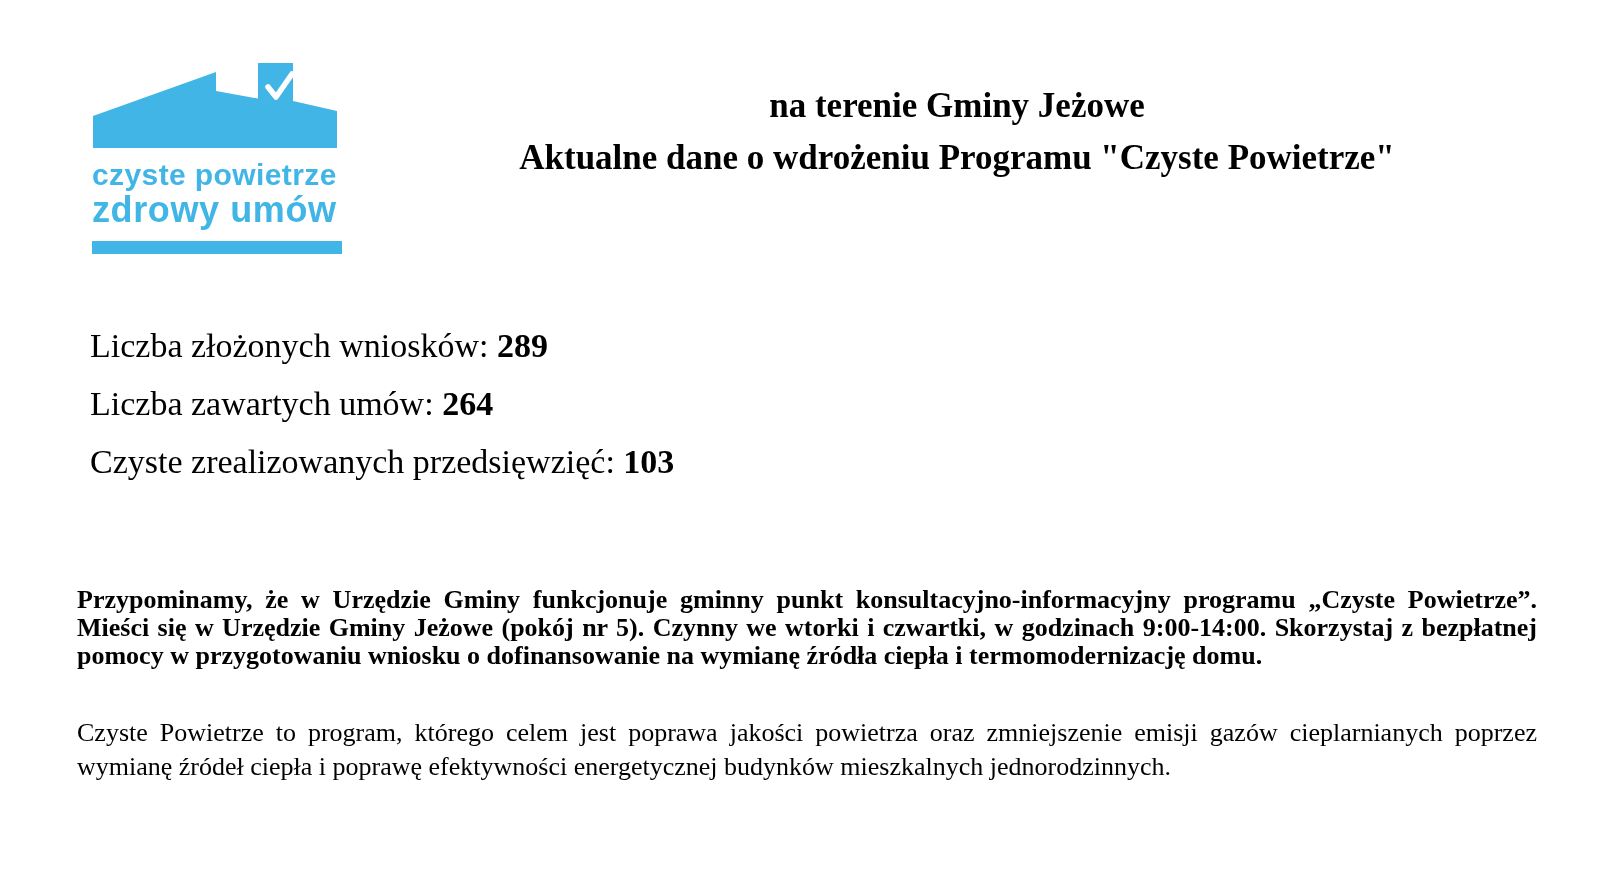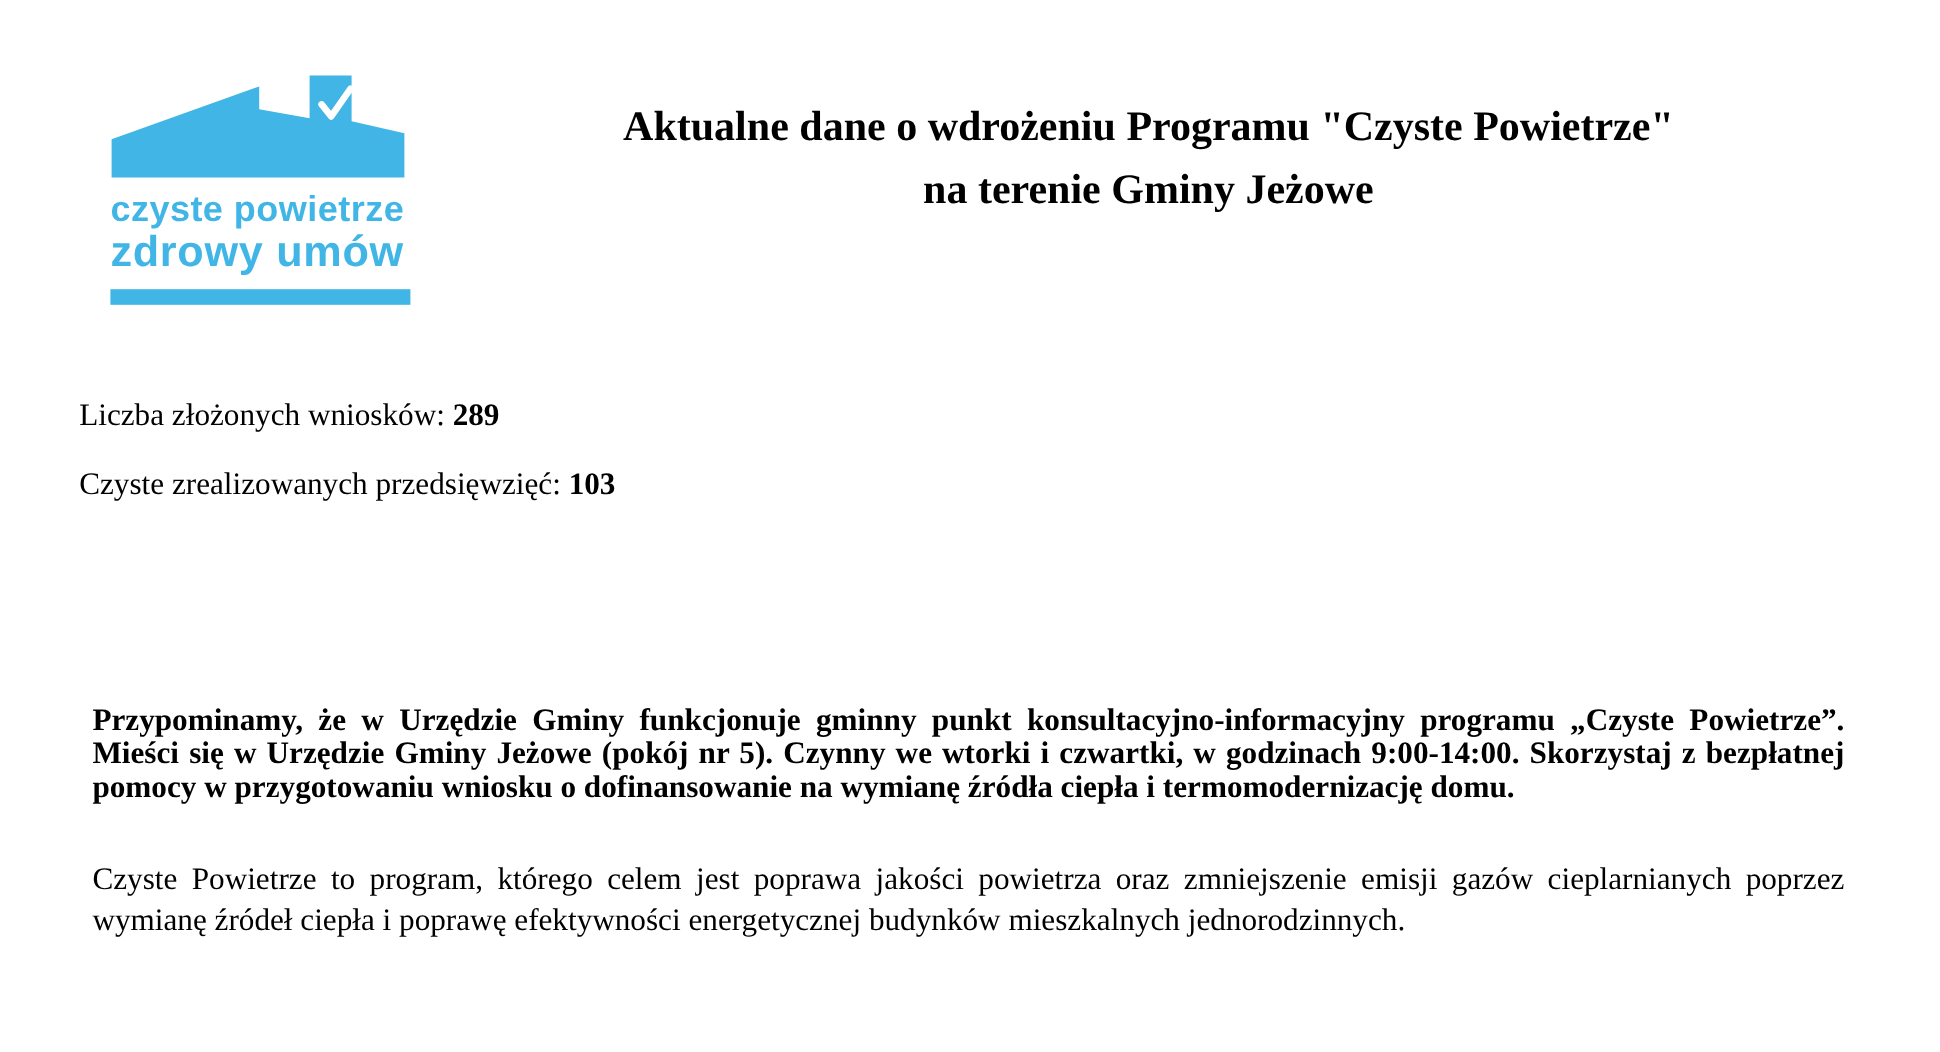--- a/index.html
+++ b/index.html
@@ -67,23 +67,23 @@
     text-align: center;
     font-weight: bold;
     font-size: 35px;
     line-height: 52px;
     color: #000000;
   }
 
   
   .stats {
     position: absolute;
-    left: 66px;
+    left: 90px;
     top: 331px;
-    font-size: 26px;
+    font-size: 34px;
   }
   .stat-row {
     margin-bottom: 28px;
     line-height: 30px;
     white-space: nowrap;
   }
   .stat-value {
     font-weight: bold;
   }
 
@@ -116,26 +116,27 @@
     <svg class="logo-house" viewBox="0 0 250 95" aria-hidden="true">
       <path d="M1,56 L124,12 L124,31 L166,38.5 L166,3 L201,3 L201,41 L245,51 L245,88 L1,88 Z" fill="#41b6e6"></path>
       <polyline points="176,27 184,37 200,14" fill="none" stroke="#ffffff" stroke-width="5.5" stroke-linecap="round" stroke-linejoin="round"></polyline>
     </svg>
     <div class="logo-line1">czyste powietrze</div>
     <div class="logo-line2">zdrowy umów</div>
     <div class="logo-bar"></div>
   </div>
 
   <div class="title">
+    <div>na terenie Gminy Jeżowe</div>
     <div>Aktualne dane o wdrożeniu Programu "Czyste Powietrze"</div>
-    <div>na terenie Gminy Jeżowe</div>
   </div>
 
   <div class="stats">
     <div class="stat-row"><span>Liczba złożonych wniosków: </span><span class="stat-value">289</span></div>
+    <div class="stat-row"><span>Liczba zawartych umów: </span><span class="stat-value">264</span></div>
     <div class="stat-row"><span>Czyste zrealizowanych przedsięwzięć: </span><span class="stat-value">103</span></div>
   </div>
 
   <div class="para para-bold">Przypominamy, że w Urzędzie Gminy funkcjonuje gminny punkt konsultacyjno-informacyjny programu „Czyste Powietrze”. Mieści się w Urzędzie Gminy Jeżowe (pokój nr 5). Czynny we wtorki i czwartki, w godzinach 9:00-14:00. Skorzystaj z bezpłatnej pomocy w przygotowaniu wniosku o dofinansowanie na wymianę źródła ciepła i termomodernizację domu.</div>
 
   <div class="para para-normal">Czyste Powietrze to program, którego celem jest poprawa jakości powietrza oraz zmniejszenie emisji gazów cieplarnianych poprzez wymianę źródeł ciepła i poprawę efektywności energetycznej budynków mieszkalnych jednorodzinnych.</div>
 
 </div>
 
 </body></html>

